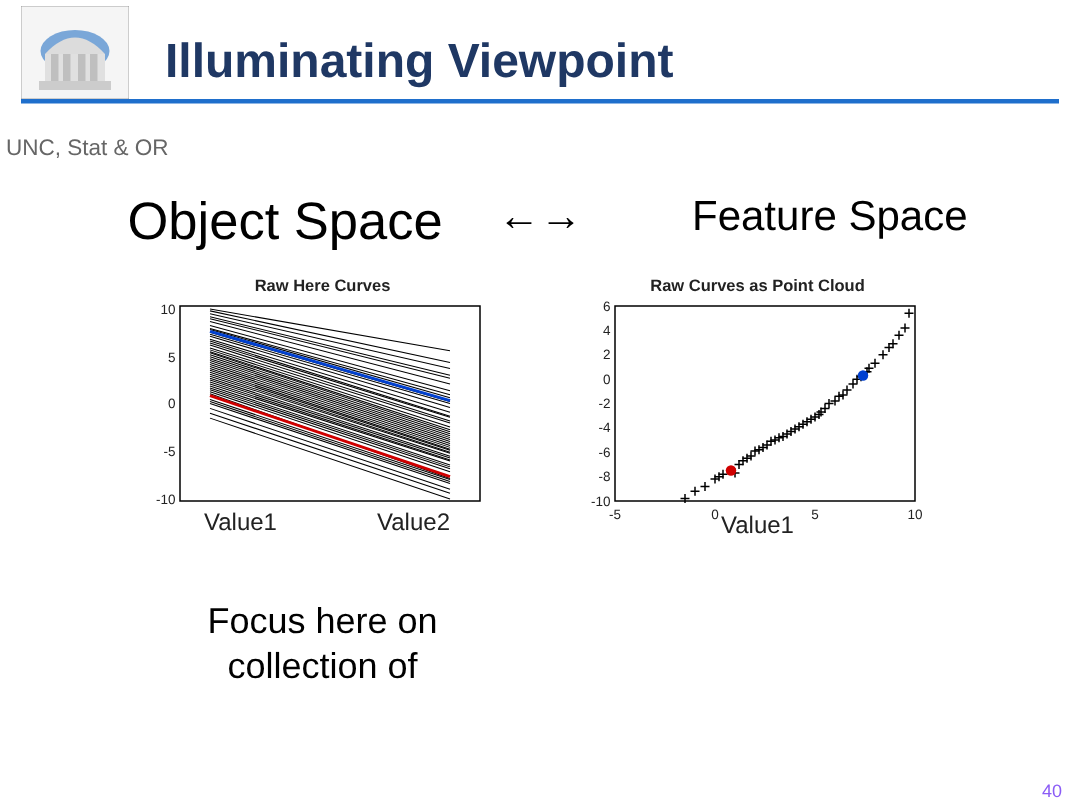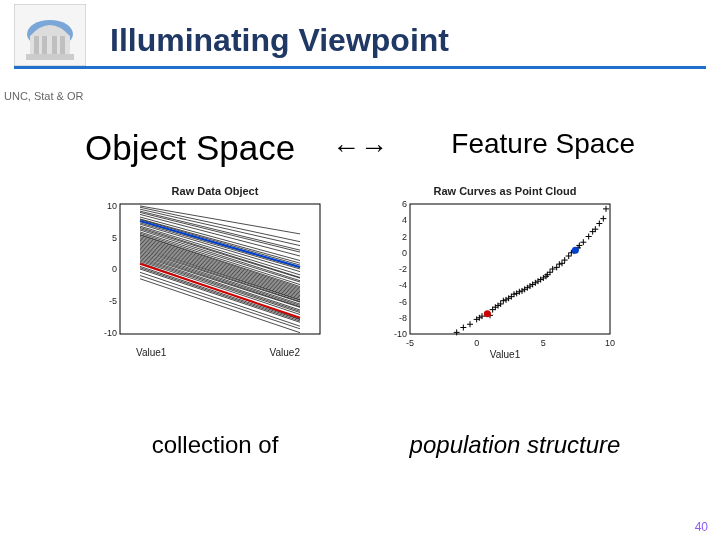--- a/index.html
+++ b/index.html
@@ -18,21 +18,21 @@
     left: 110px;
     font-family: "Trebuchet MS", Verdana, sans-serif;
     font-size: 32px;
     font-weight: bold;
     color: #1f3864;
   }
   .subtext {
     position: absolute;
     top: 90px;
     left: 4px;
-    font-size: 11px;
+    font-size: 15px;
     color: #666;
   }
   .logo {
     position: absolute;
     top: 4px;
     left: 14px;
     width: 72px;
     height: 62px;
   }
   .rule {
@@ -60,21 +60,21 @@
     position: absolute;
     left: 0;
     width: 720px;
     text-align: center;
     font-size: 28px;
     font-family: Arial, sans-serif;
     color: #000;
   }
   .h-right {
     position: absolute;
-    right: 85px;
+    right: 75px;
     font-size: 28px;
     font-family: "Trebuchet MS", sans-serif;
     color: #000;
   }
   .charts {
     position: absolute;
     top: 185px;
     left: 90px;
     width: 540px;
     height: 190px;
@@ -91,21 +91,21 @@
     font-size: 11px;
     font-family: Arial, sans-serif;
     font-weight: bold;
     color: #222;
     margin-bottom: 2px;
   }
   svg.plot {
     display: block;
   }
   .xlabel {
-    font-size: 10px;
+    font-size: 16px;
     font-family: Arial, sans-serif;
     color: #222;
     position: absolute;
   }
   .xlabel.l1 { left: 46px; bottom: 12px; }
   .xlabel.l2 { right: 40px; bottom: 12px; }
   .xlabel.c1 { left: 0; width: 100%; text-align: center; bottom: 10px; }
   .footrow {
     position: absolute;
     top: 400px;
@@ -165,21 +165,21 @@
 
 <div class="headrow">
   <div class="h-left">Object Space</div>
   <div class="h-mid">←→</div>
   <div class="h-right">Feature Space</div>
 </div>
 
 <div class="charts">
 
   <div class="chart-box">
-    <div class="chart-title">Raw Data Object</div>
+    <div class="chart-title">Raw Here Curves</div>
     <svg class="plot" width="250" height="155" viewBox="0 0 250 155">
       <rect x="30" y="5" width="200" height="130" fill="none" stroke="#000" stroke-width="1"></rect>
       <text x="27" y="10" class="tick-text" text-anchor="end">10</text>
       <text x="27" y="42" class="tick-text" text-anchor="end">5</text>
       <text x="27" y="73" class="tick-text" text-anchor="end">0</text>
       <text x="27" y="105" class="tick-text" text-anchor="end">-5</text>
       <text x="27" y="137" class="tick-text" text-anchor="end">-10</text>
       <g id="left-lines">
           <line x1="50" x2="210" y1="6.950000000000002" y2="34.9" stroke="#000" stroke-width="0.7"></line>
           <line x1="50" x2="210" y1="8.250000000000004" y2="42.7" stroke="#000" stroke-width="0.7"></line>
@@ -450,22 +450,22 @@
       <circle id="right-red" r="3.5" fill="#d00000" cx="107.33333333333333" cy="114.6875"></circle>
       <circle id="right-blue" r="3.5" fill="#0040d0" cx="195.33333333333334" cy="51.31249999999999"></circle>
     </svg>
     <div class="xlabel c1">Value1</div>
   </div>
 
 </div>
 
 <div class="footrow">
   <div class="f-left">
-    <br>
+    <span>Focus here on</span><br>
     <span>collection of</span><br>
   </div>
   <div class="f-right">
     <br>
-    <span class="it">population structure</span><br>
+    <br>
   </div>
 </div>
 
 <div class="slide-num">40</div>
 
 </body></html>

